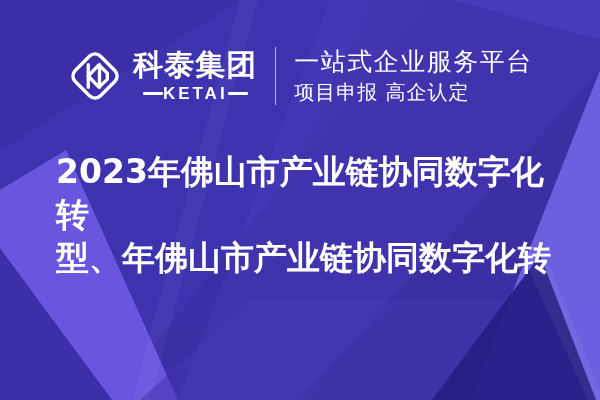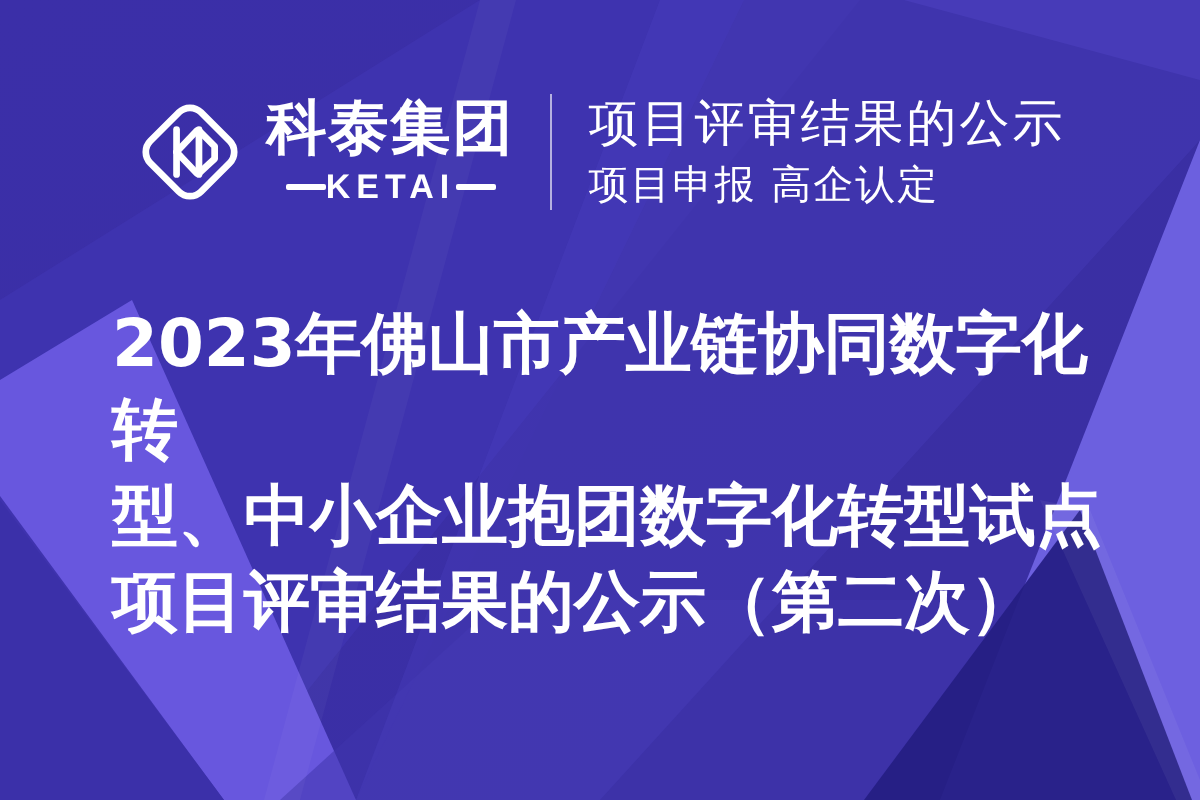--- a/index.html
+++ b/index.html
@@ -204,24 +204,23 @@
           <span class="logo-dash"></span>
           <span class="logo-en">KETAI</span>
           <span class="logo-dash"></span>
         </div>
       </div>
     </div>
 
     <div class="divider"></div>
 
     <div class="tagline-block">
-      <div class="tagline-main">项目评审结果的公示</div>
+      <div class="tagline-main">一站式企业服务平台</div>
       <div class="tagline-sub">项目申报 高企认定</div>
     </div>
   </div>
 
   <div class="title">
     <div>2023年佛山市产业链协同数字化转</div>
-    <div>型、中小企业抱团数字化转型试点</div>
-    <div>项目评审结果的公示（第二次）</div>
+    <div>型、年佛山市产业链协同数字化转</div>
   </div>
 
 </div>
 
 </body></html>

